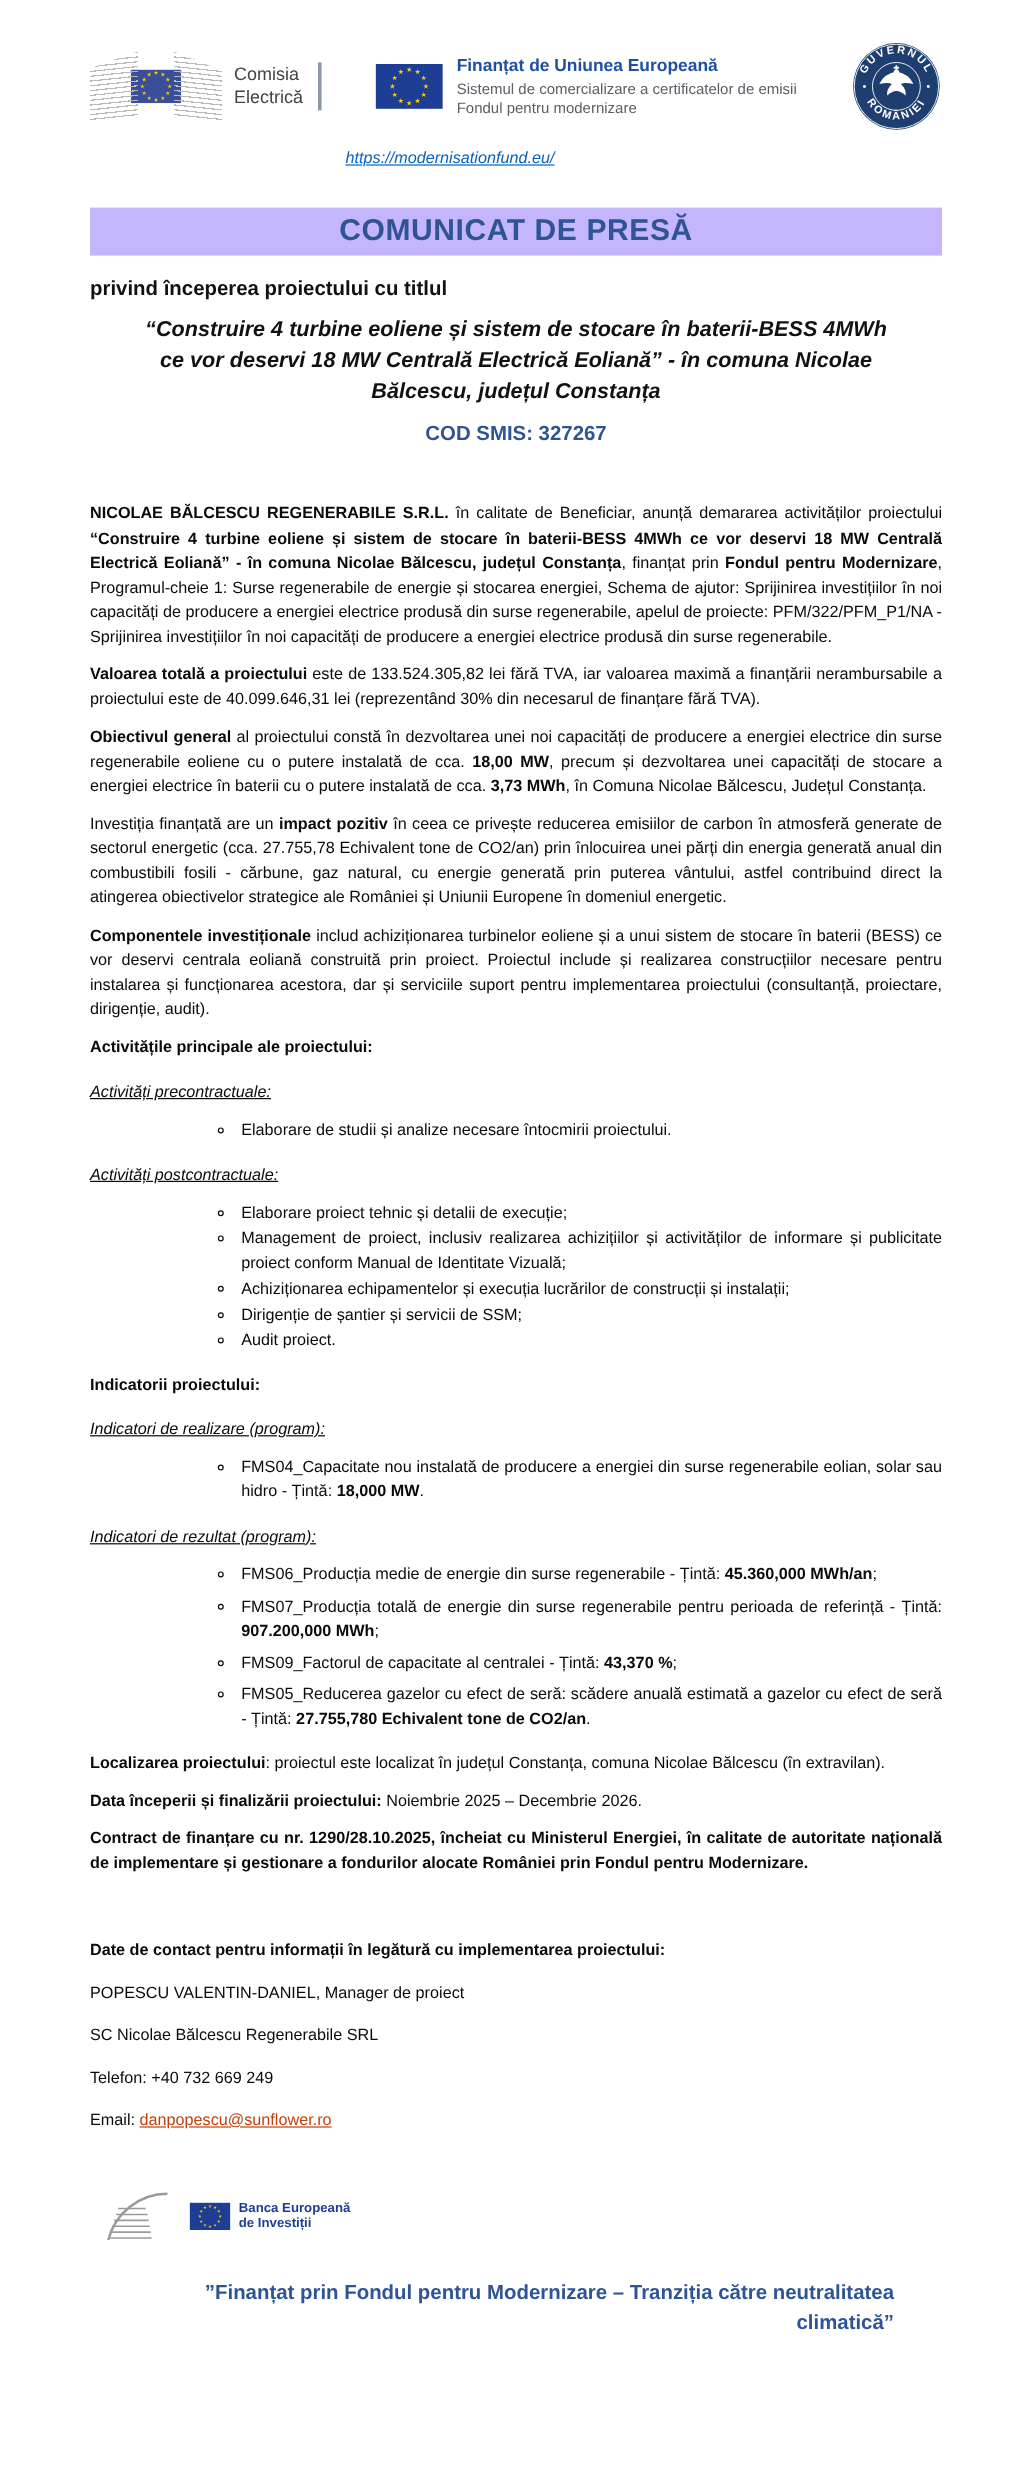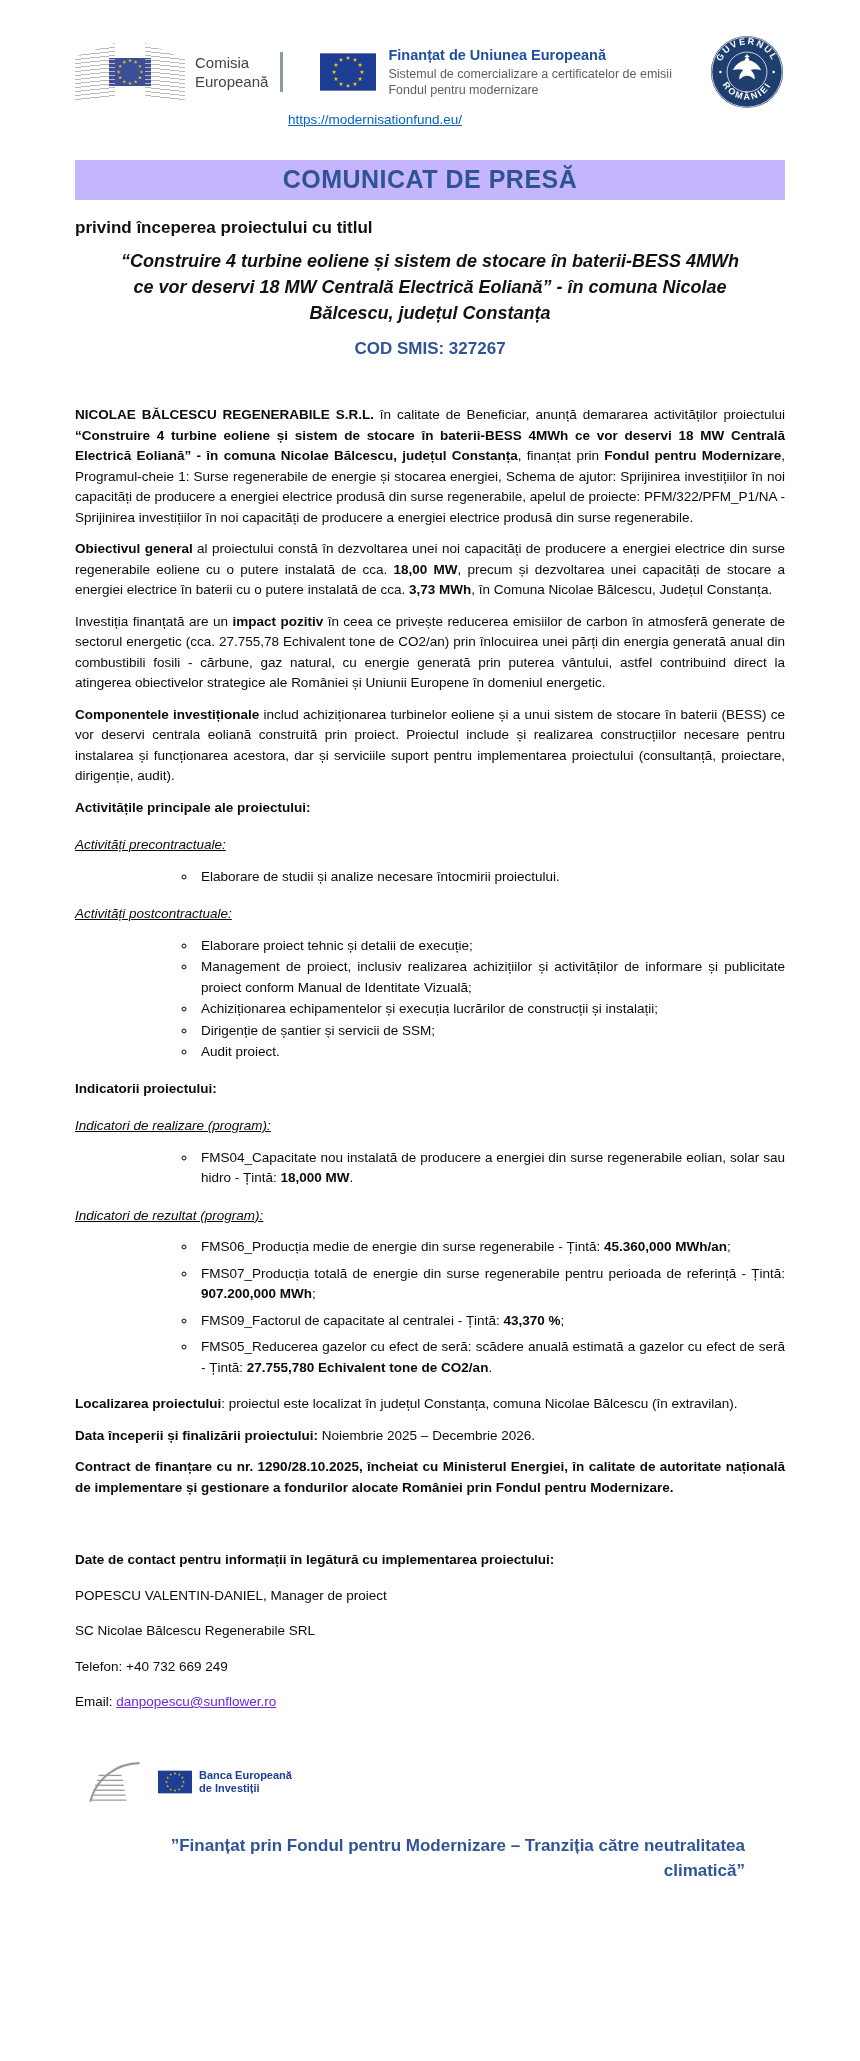--- a/index.html
+++ b/index.html
@@ -15,21 +15,21 @@
   .ec-flag{display:block;}
   .ec-text{margin-left:10px;font-size:15px;line-height:19px;color:#3f4448;}
   .ec-bar{width:3px;height:40px;background:#8f9aa6;margin-left:12px;}
 
   .eu-funding{display:flex;align-items:center;gap:12px;}
   .euf-text .t1{font-size:14.5px;font-weight:bold;color:#1f4fa0;margin-bottom:3px;}
   .euf-text .t2,.euf-text .t3{font-size:12.5px;color:#5a5f66;line-height:16px;}
 
   .seal{display:block;}
 
-  .link-row{text-align:center;}
+  .link-row{text-align:center;margin-top:13px;font-style:italic;}
   .link-row a{position:relative;right:55px;font-size:13.5px;color:#0563C1;text-decoration:underline;}
 
   
   .banner{margin-top:32px;background:#c4b5fd;text-align:center;padding:5px 0 6px;}
   .banner span{font-size:25px;font-weight:bold;color:#2F5496;letter-spacing:.5px;}
   .subtitle{margin-top:18px;font-size:17px;font-weight:bold;color:#111;}
   .ptitle{margin:10px auto 0;width:640px;text-align:center;font-size:18px;font-weight:bold;font-style:italic;line-height:26px;color:#111;}
   .cod{margin-top:13px;text-align:center;font-size:17px;font-weight:bold;color:#2F5496;}
 
   
@@ -37,21 +37,21 @@
   .para{margin:10px 0 11px;}
   .just{text-align:justify;}
   .left{text-align:left;}
   .head{font-weight:bold;}
   .label{font-style:italic;text-decoration:underline;margin-top:17px;}
   .b{font-weight:bold;}
   ul.blist{margin:6px 0 10px;padding-left:122px;list-style:circle;}
   ul.blist li{padding-left:4px;margin:1px 0;text-align:justify;}
   ul.blist.spaced li{margin:6px 0;}
   .contact-line{margin:15px 0;}
-  a.email-link{color:#6d28d9;text-decoration:underline;}
+  a.email-link{color:#c2410c;text-decoration:underline;}
 
   
   .bei{display:flex;align-items:center;margin-top:44px;margin-left:12px;gap:7px;}
   .bei-text{font-size:11px;line-height:13px;font-weight:bold;color:#1d3e94;}
   .quote{margin-top:26px;text-align:right;font-size:17px;line-height:25px;font-weight:bold;color:#2F5496;padding:0 40px;}
 </style>
 </head>
 <body>
 
 <svg width="0" height="0" style="position:absolute" aria-hidden="true">
@@ -79,21 +79,21 @@
             <use href="#star" x="-6.5" y="11.26"></use>
             <use href="#star" x="-11.26" y="6.5"></use>
           <use href="#star" x="-13" y="0"></use>
             <use href="#star" x="-11.26" y="-6.5"></use>
             <use href="#star" x="-6.5" y="-11.26"></use>
         </g>
       </svg>
       <div class="fan fan-r"></div>
       <div class="ec-text">
         <div>Comisia</div>
-        <div>Europeană</div>
+        <div>Electrică</div>
       </div>
       <div class="ec-bar"></div>
     </div>
 
     <div class="eu-funding">
       <svg width="56" height="38" viewBox="-30 -20 60 40">
         <rect x="-30" y="-20" width="60" height="40" fill="#1d3e94"></rect>
         <g transform="scale(1.15)">
           <use href="#star" x="0" y="-13"></use>
             <use href="#star" x="6.5" y="-11.26"></use>
@@ -147,20 +147,21 @@
 
   <div class="banner">
     <span>COMUNICAT DE PRESĂ</span>
   </div>
   <div class="subtitle">privind începerea proiectului cu titlul</div>
   <div class="ptitle">“Construire 4 turbine eoliene și sistem de stocare în baterii-BESS 4MWh ce vor deservi 18 MW Centrală Electrică Eoliană” - în comuna Nicolae Bălcescu, județul Constanța</div>
   <div class="cod">COD SMIS: 327267</div>
 
   <div class="doc-body">
       <p class="para just"><span class="b">NICOLAE BĂLCESCU REGENERABILE S.R.L.</span><span> în calitate de Beneficiar, anunță demararea activităților proiectului </span><span class="b">“Construire 4 turbine eoliene și sistem de stocare în baterii-BESS 4MWh ce vor deservi 18 MW Centrală Electrică Eoliană” - în comuna Nicolae Bălcescu, județul Constanța</span><span>, finanțat prin </span><span class="b">Fondul pentru Modernizare</span><span>, Programul-cheie 1: Surse regenerabile de energie și stocarea energiei, Schema de ajutor: Sprijinirea investițiilor în noi capacități de producere a energiei electrice produsă din surse regenerabile, apelul de proiecte: PFM/322/PFM_P1/NA - Sprijinirea investițiilor în noi capacități de producere a energiei electrice produsă din surse regenerabile.</span></p>
+      <p class="para just"><span class="b">Valoarea totală a proiectului</span><span> este de 133.524.305,82 lei fără TVA, iar valoarea maximă a finanțării nerambursabile a proiectului este de 40.099.646,31 lei (reprezentând 30% din necesarul de finanțare fără TVA).</span></p>
       <p class="para just"><span class="b">Obiectivul general</span><span> al proiectului constă în dezvoltarea unei noi capacități de producere a energiei electrice din surse regenerabile eoliene cu o putere instalată de cca. </span><span class="b">18,00 MW</span><span>, precum și dezvoltarea unei capacități de stocare a energiei electrice în baterii cu o putere instalată de cca. </span><span class="b">3,73 MWh</span><span>, în Comuna Nicolae Bălcescu, Județul Constanța.</span></p>
       <p class="para just"><span>Investiția finanțată are un </span><span class="b">impact pozitiv</span><span> în ceea ce privește reducerea emisiilor de carbon în atmosferă generate de sectorul energetic (cca. 27.755,78 Echivalent tone de CO2/an) prin înlocuirea unei părți din energia generată anual din combustibili fosili - cărbune, gaz natural, cu energie generată prin puterea vântului, astfel contribuind direct la atingerea obiectivelor strategice ale României și Uniunii Europene în domeniul energetic.</span></p>
       <p class="para just"><span class="b">Componentele investiționale</span><span> includ achiziționarea turbinelor eoliene și a unui sistem de stocare în baterii (BESS) ce vor deservi centrala eoliană construită prin proiect. Proiectul include și realizarea construcțiilor necesare pentru instalarea și funcționarea acestora, dar și serviciile suport pentru implementarea proiectului (consultanță, proiectare, dirigenție, audit).</span></p>
       <p class="para head"><span class="b">Activitățile principale ale proiectului:</span></p>
       <p class="para label"><span>Activități precontractuale:</span></p>
       <ul class="blist">
         <li><span>Elaborare de studii și analize necesare întocmirii proiectului.</span></li>
       </ul>
       <p class="para label"><span>Activități postcontractuale:</span></p>
       <ul class="blist">

